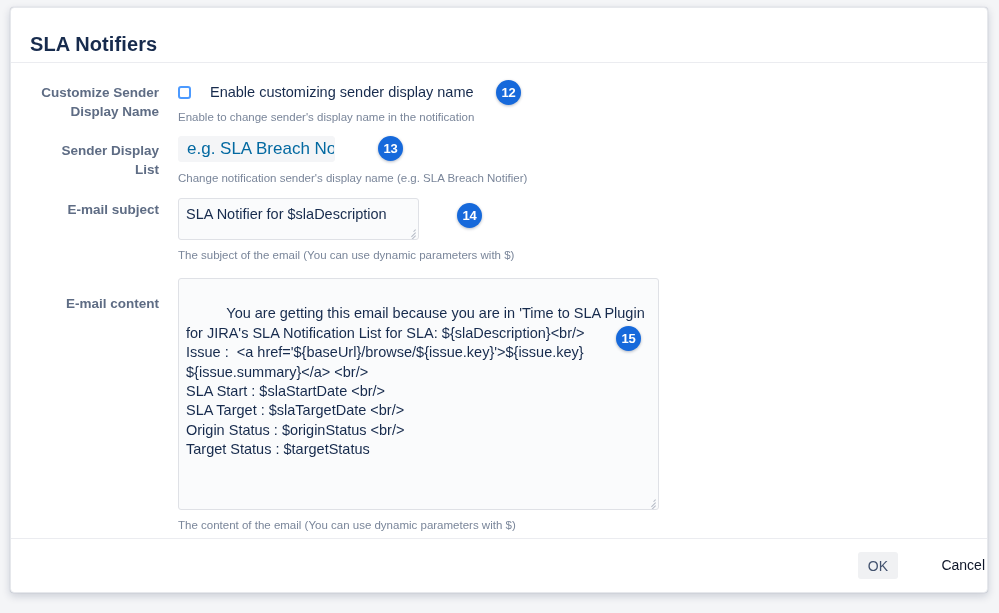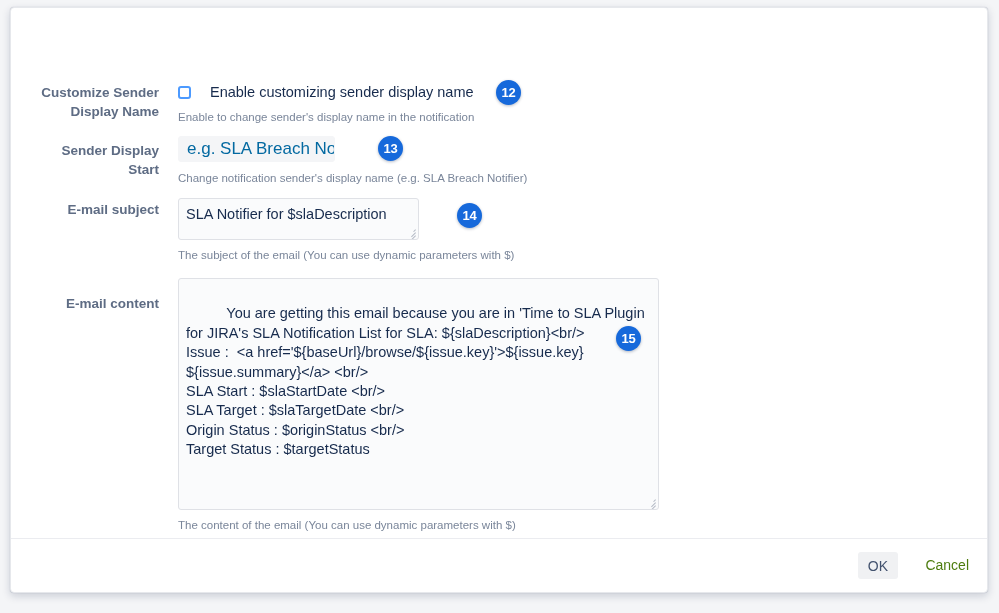--- a/index.html
+++ b/index.html
@@ -212,36 +212,39 @@
     border: none;
     border-radius: 3px;
     color: #42526e;
     font-family: "Liberation Sans", sans-serif;
     font-size: 14px;
     padding: 0 10px;
     cursor: pointer;
   }
   #cancel-button {
     position: absolute;
-    right: 18px;
+    right: 2px;
     top: 18px;
-    color: #4d7c0f;
+    color: #0f172a;
     font-size: 14px;
     cursor: pointer;
     background: none;
     border: none;
     font-family: "Liberation Sans", sans-serif;
     padding: 0;
   }
 </style>
 </head>
 <body>
 
 <div id="dialog-card">
 
+  <div id="dialog-header">
+    <div id="dialog-title">SLA Notifiers</div>
+  </div>
 
   <div id="dialog-body">
 
     <div class="field-row" style="top:0;">
       <div class="field-label" style="top:19px;">
         <span>Customize Sender</span><br>
         <span>Display Name</span>
       </div>
 
       <div class="checkbox-line" style="top:20px;">
@@ -250,21 +253,21 @@
       </div>
 
       <div class="helper-text" style="top:46px;">Enable to change sender's display name in the notification</div>
 
       <div class="step-badge" style="left:457px; top:16px;">12</div>
     </div>
 
     <div class="field-row" style="top:72px;">
       <div class="field-label" style="top:5px;">
         <span>Sender Display</span><br>
-        <span>Start</span>
+        <span>List</span>
       </div>
 
       <div class="field-control" style="top:0;">
         <div class="text-input">e.g. SLA Breach Notifier</div>
       </div>
 
       <div class="helper-text" style="top:35px;">Change notification sender's display name (e.g. SLA Breach Notifier)</div>
 
       <div class="step-badge" style="left:339px; top:0px;">13</div>
     </div>

